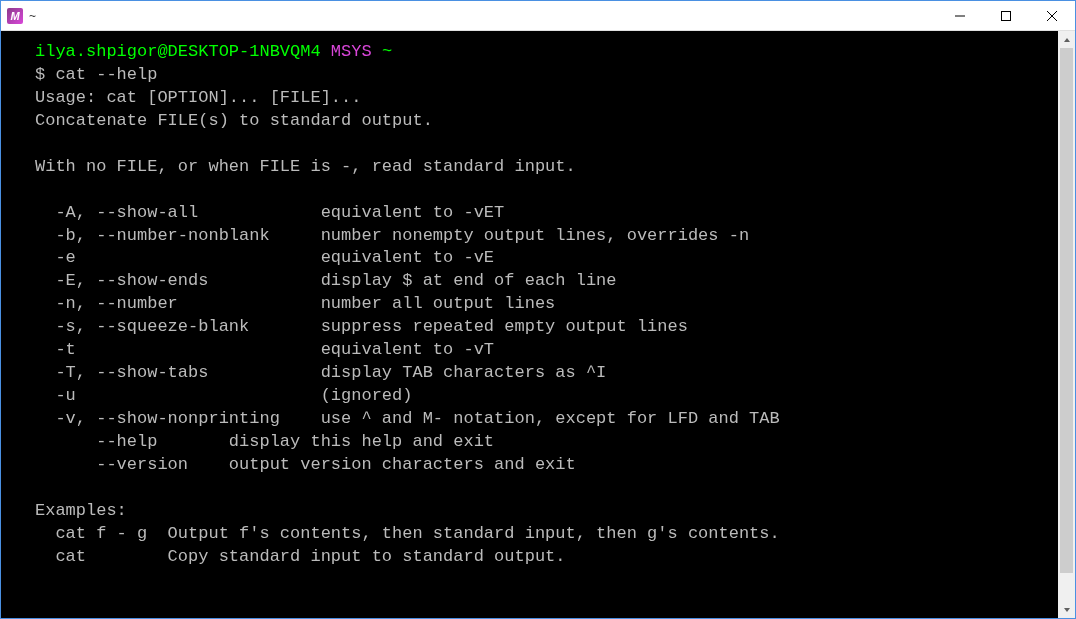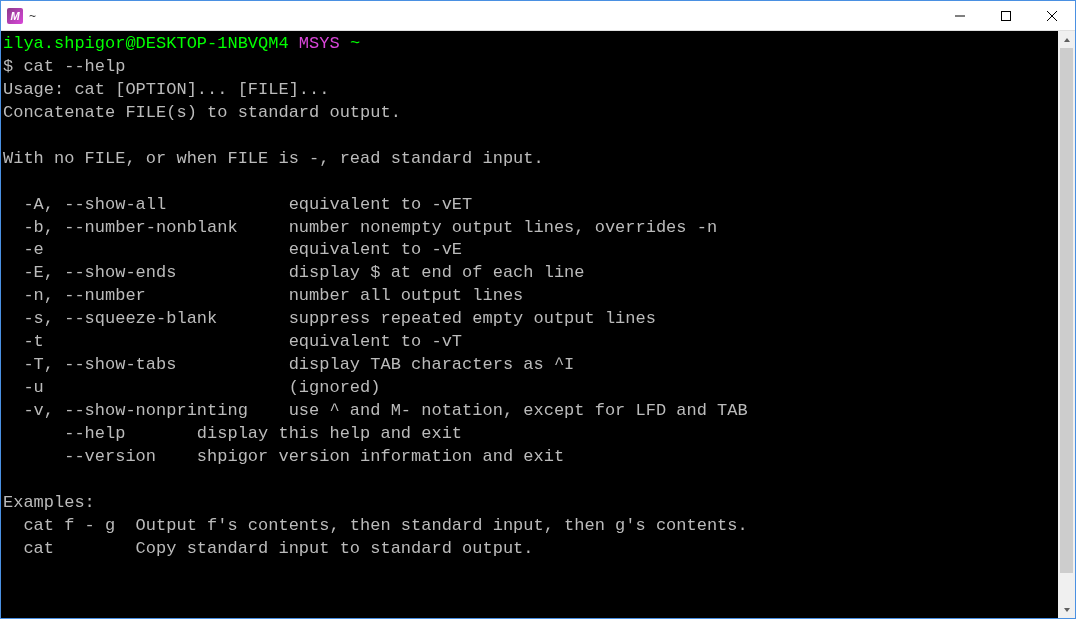--- a/index.html
+++ b/index.html
@@ -77,23 +77,24 @@
       background: #000;
       overflow: hidden;
     }
     .terminal {
       flex: 1;
       background: #000;
       font-family: 'Consolas', 'Courier New', monospace;
       font-size: 17px;
       line-height: 1.35;
       color: #bbb;
-      padding: 2px 2px;
+      padding: 10px 2px;
       white-space: pre;
       overflow: hidden;
+      margin-left: 32px;
     }
     .scrollbar {
       width: 17px;
       background: #f0f0f0;
       display: flex;
       flex-direction: column;
     }
     .scroll-arrow {
       height: 17px;
       background: #f0f0f0;
@@ -166,21 +167,21 @@
   -b, --number-nonblank     number nonempty output lines, overrides -n
   -e                        equivalent to -vE
   -E, --show-ends           display $ at end of each line
   -n, --number              number all output lines
   -s, --squeeze-blank       suppress repeated empty output lines
   -t                        equivalent to -vT
   -T, --show-tabs           display TAB characters as ^I
   -u                        (ignored)
   -v, --show-nonprinting    use ^ and M- notation, except for LFD and TAB</span>
 <span id="extra-options-block" class="output">      --help       display this help and exit
-      --version    shpigor version information and exit</span>
+      --version    output version characters and exit</span>
 
 <span class="output">Examples:</span>
 <span id="examples-block" class="output">  cat f - g  Output f's contents, then standard input, then g's contents.
   cat        Copy standard input to standard output.</span></div>
     <div class="scrollbar">
       <button class="scroll-arrow">
         <svg width="8" height="8" viewBox="0 0 8 8">
             <polygon points="4,2 7,6 1,6" fill="#606060"></polygon>
           </svg>
       </button>

